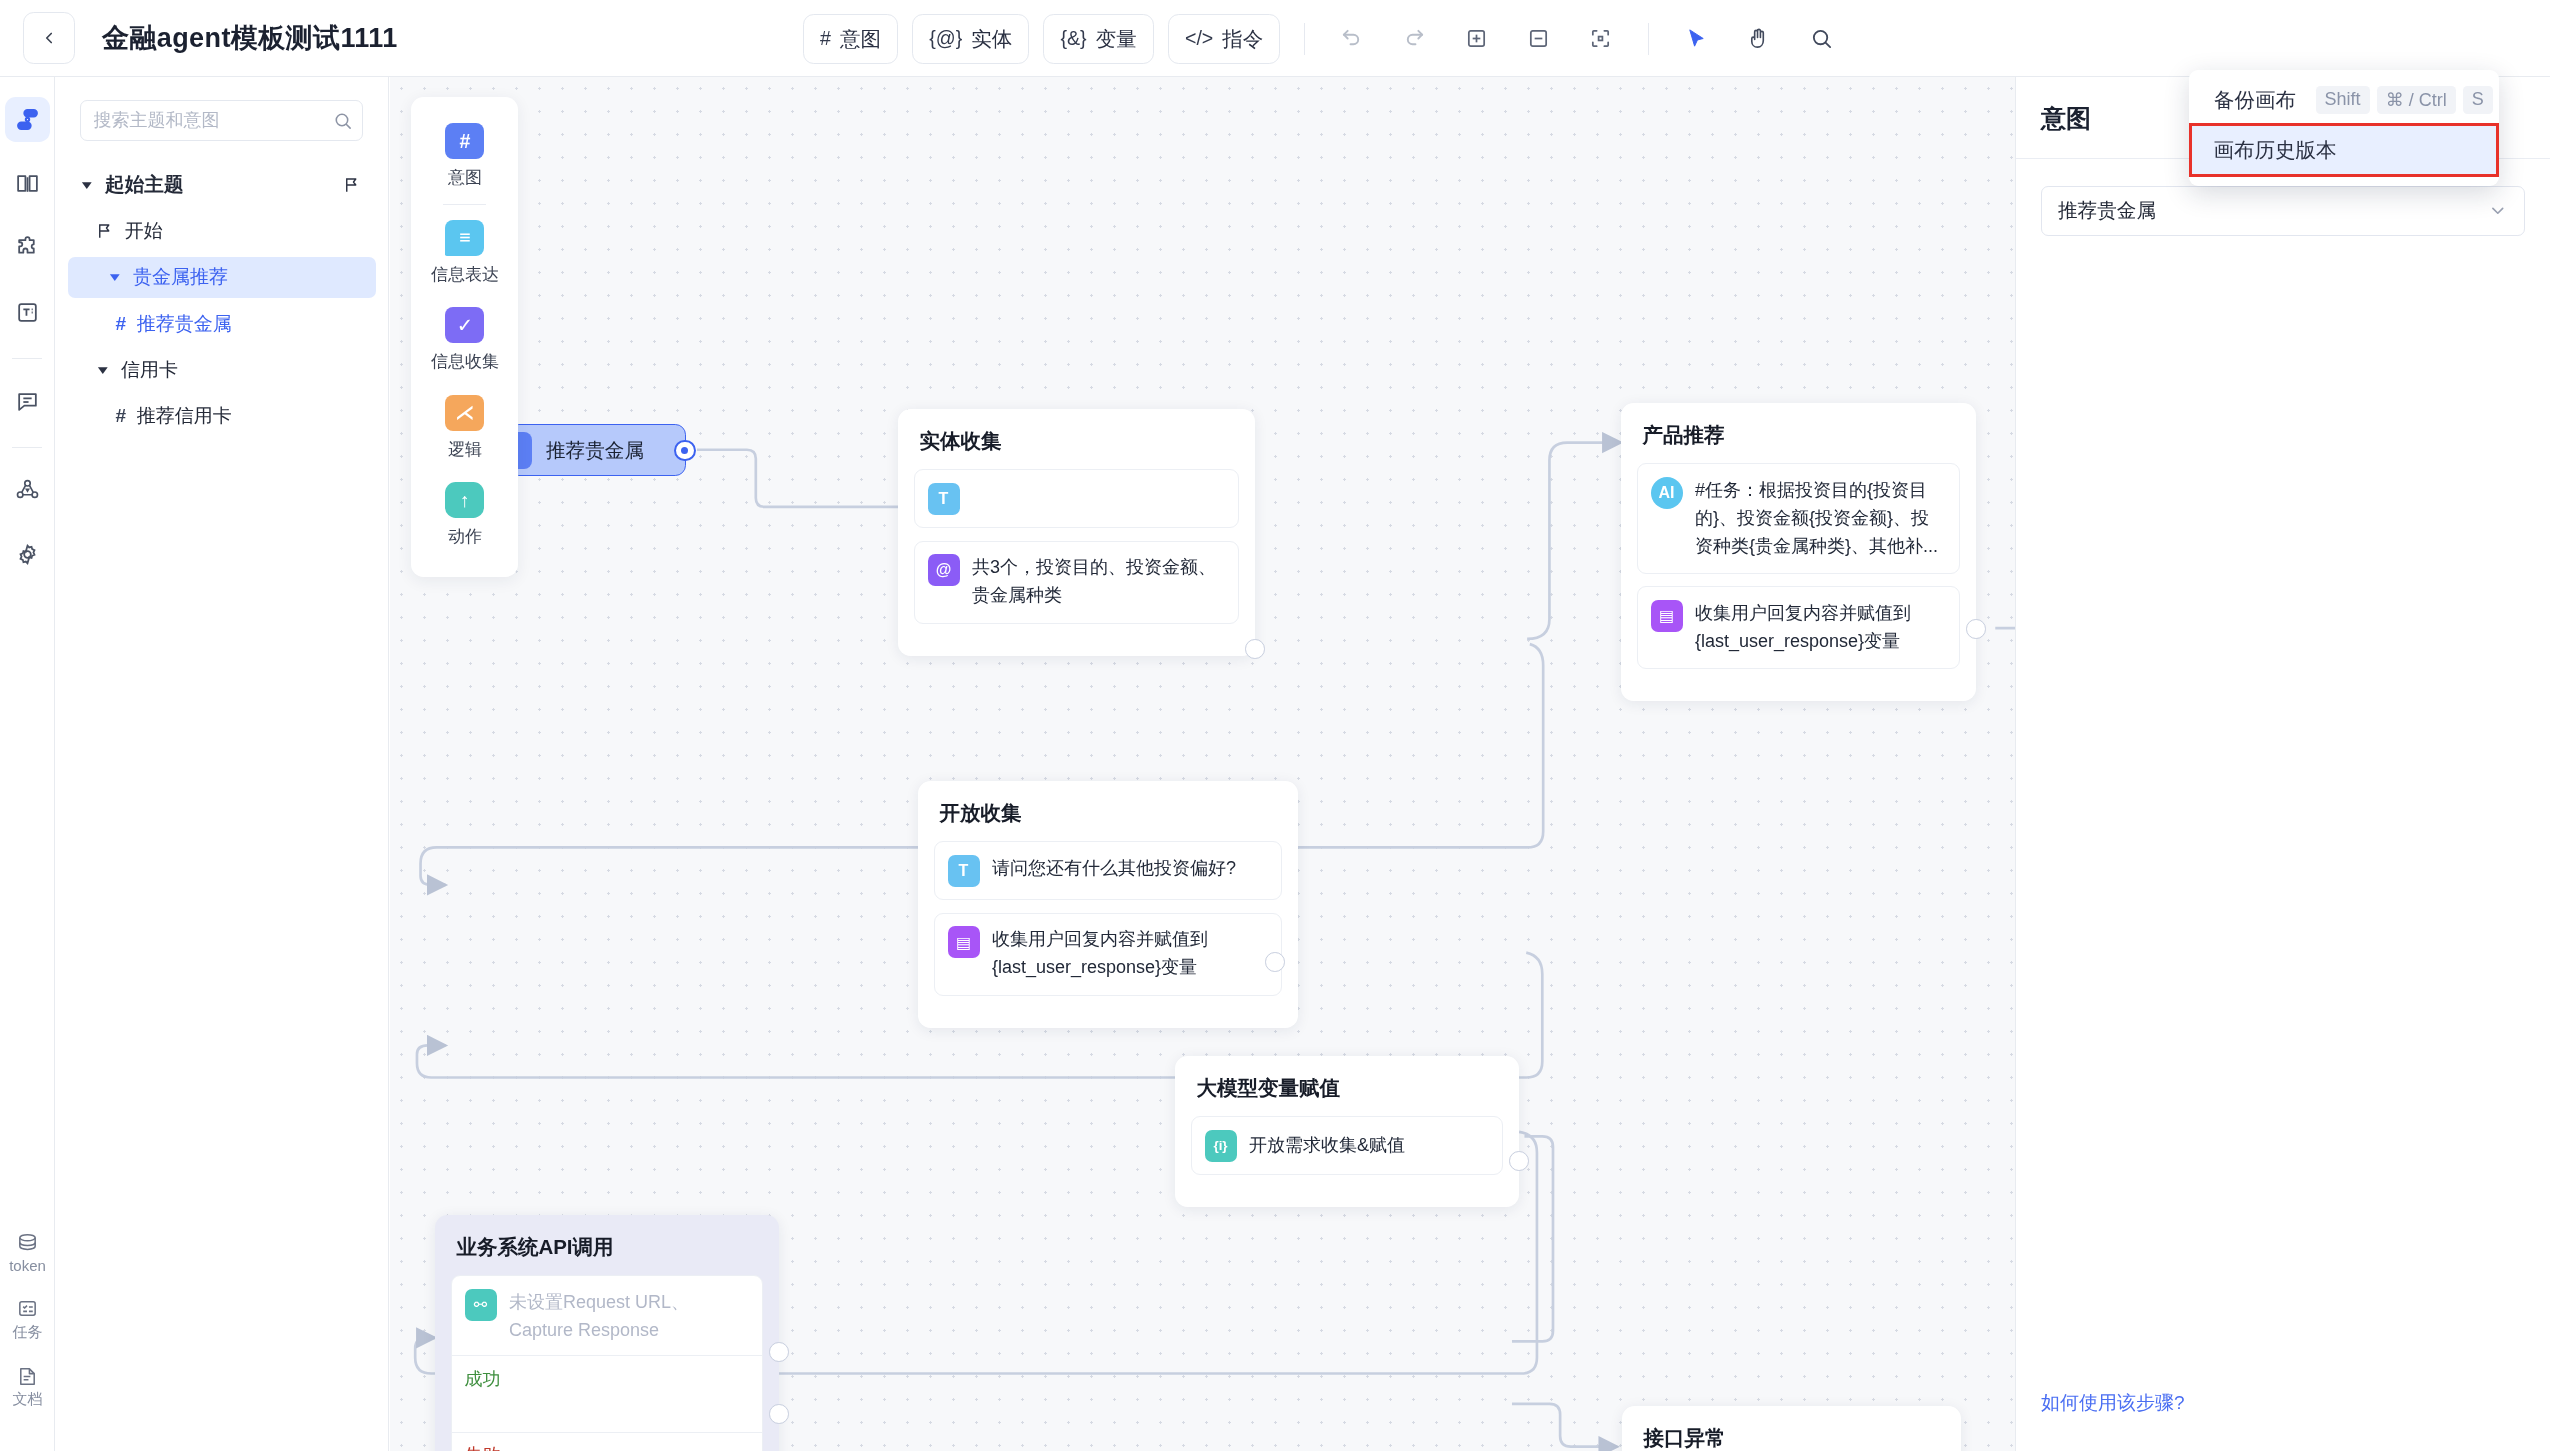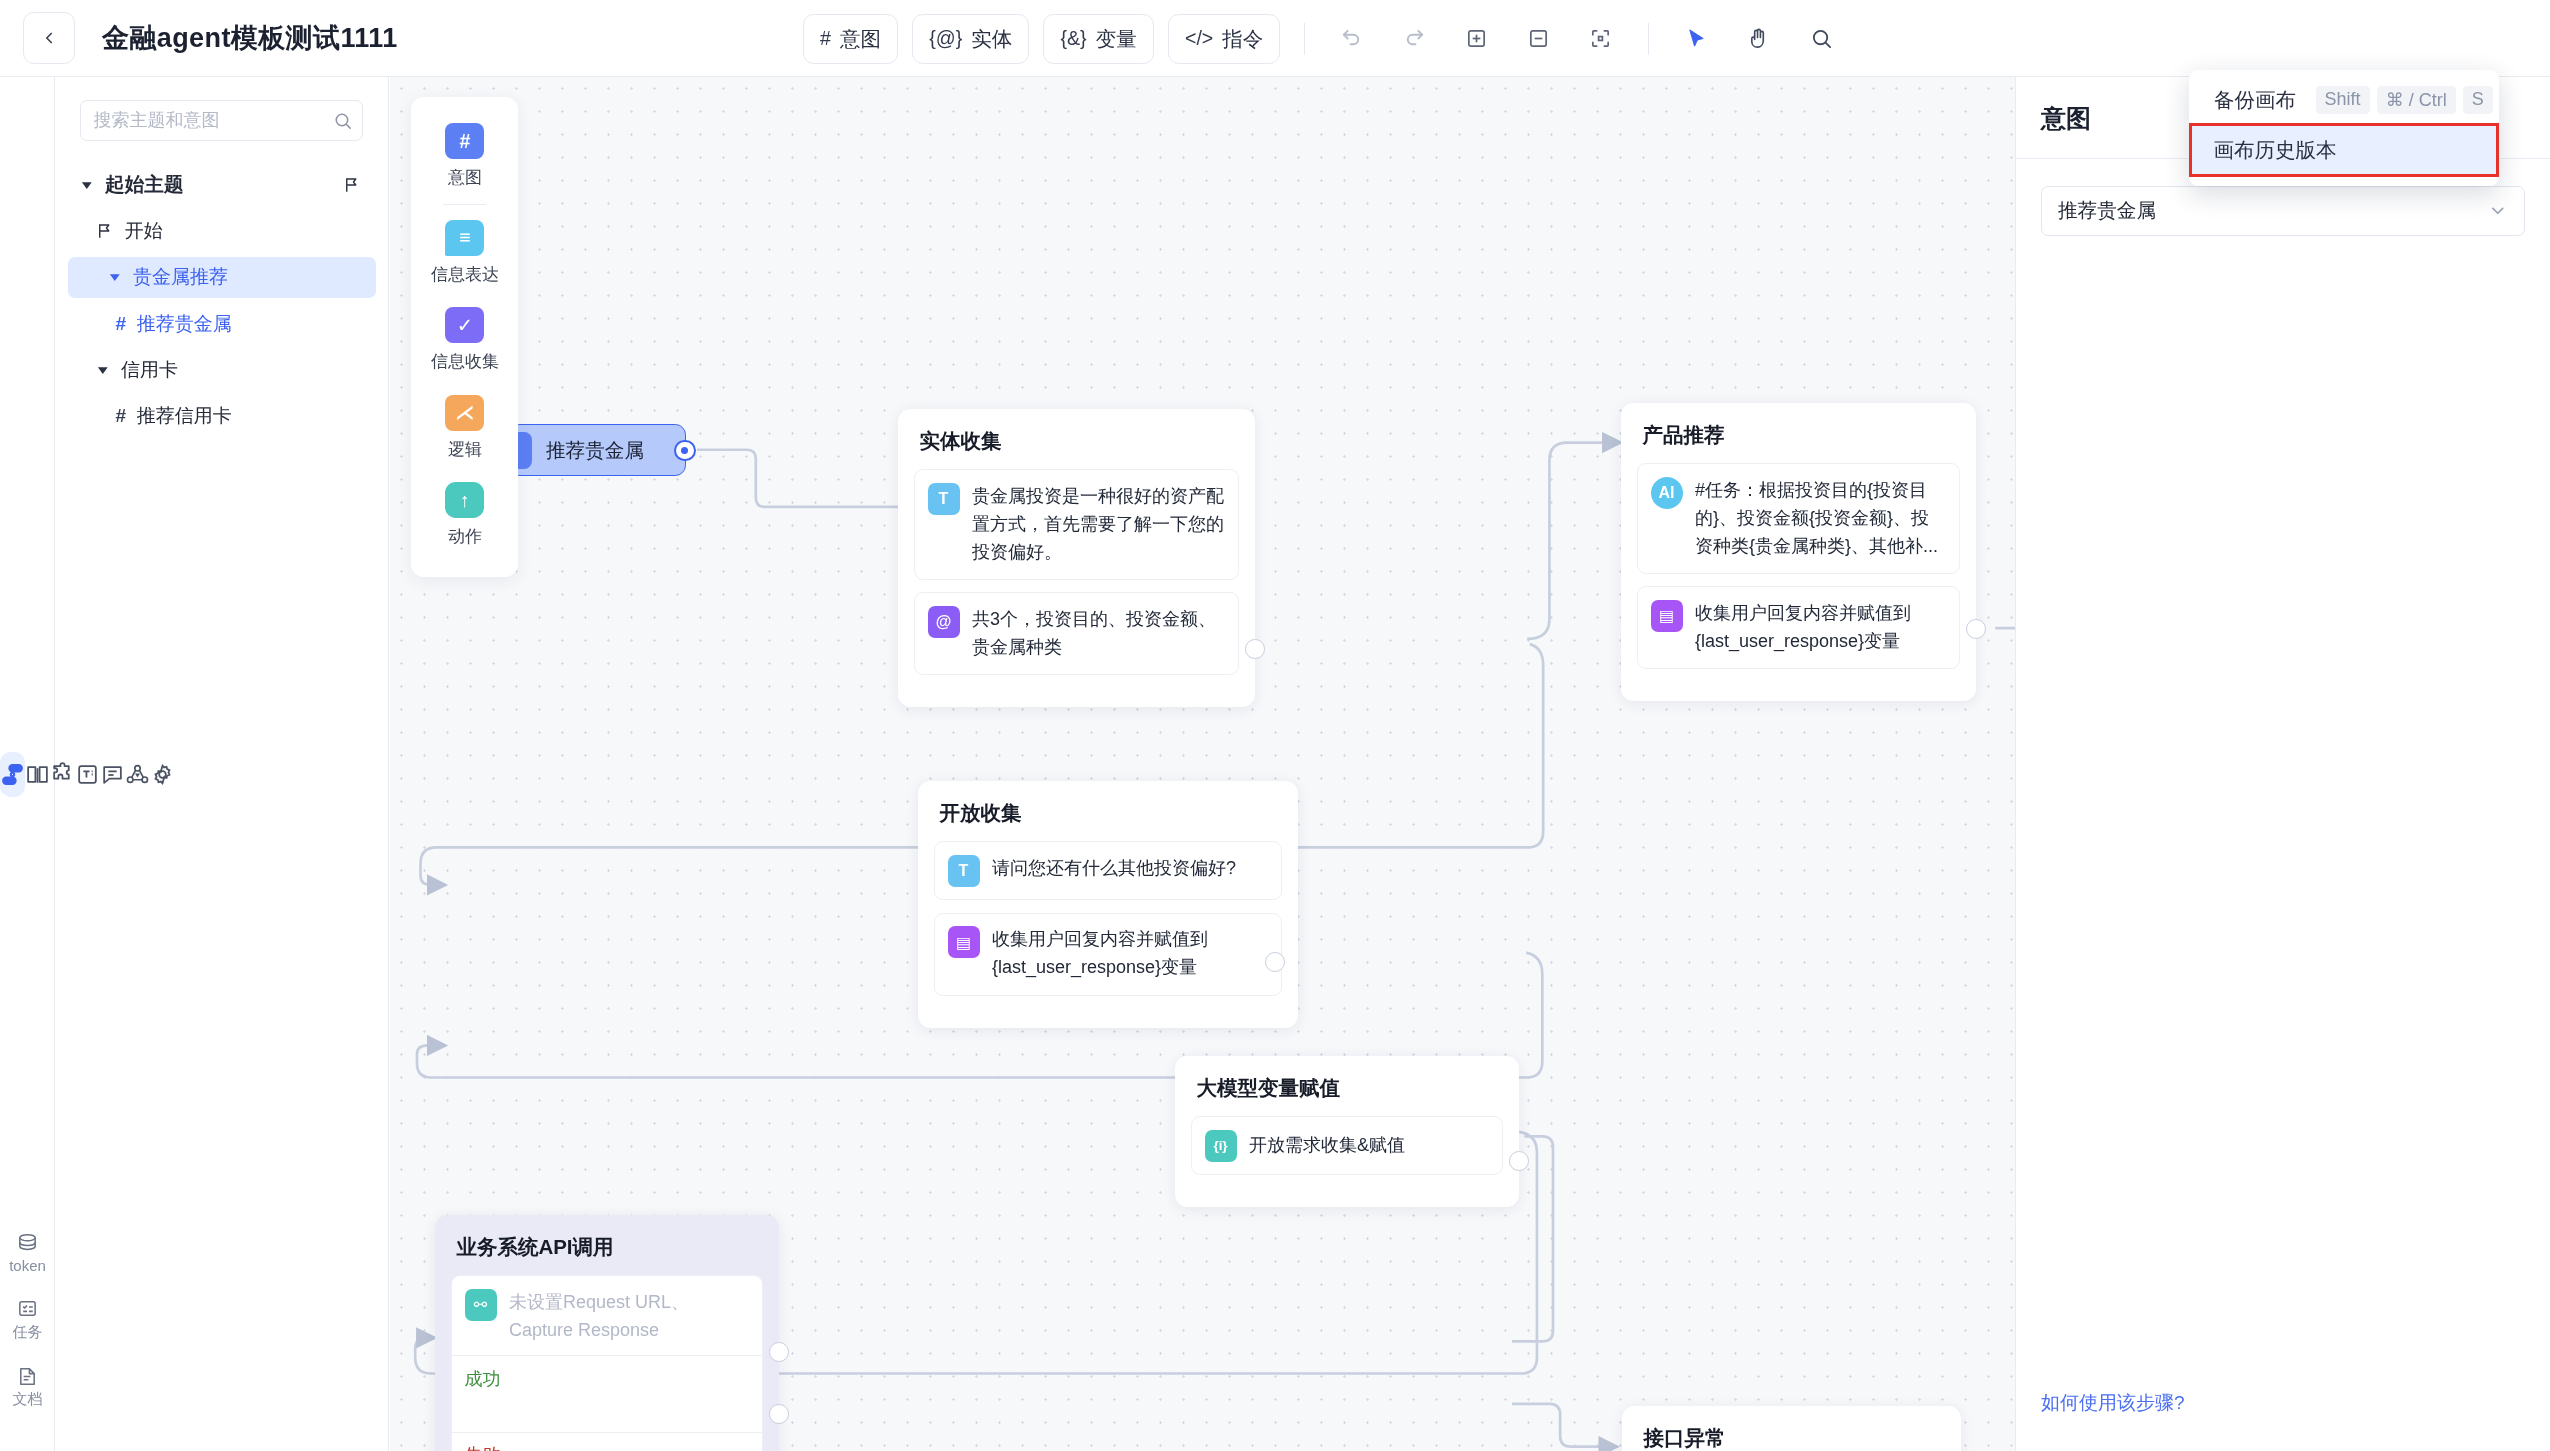--- a/index.html
+++ b/index.html
@@ -94,21 +94,21 @@
   .bm-row-hl {
     background: #e8efff; border: 3.6px solid #e8312a;
     height: 54px; align-items: center; display: flex; padding: 0 21.4px;
     font-size: 20.5px; color: #2a3042; cursor: pointer;
   }
 
   
   #rail {
     position: absolute; left: 0; top: 77px; width: 55px; height: 1375px;
     background: #fff; border-right: 0.9px solid #e8ebf0;
-    display: flex; flex-direction: row; align-items: center; z-index: 30;
+    display: flex; flex-direction: column; align-items: center; z-index: 30;
   }
   .rail-ic {
     width: 45px; height: 45px; margin-top: 19.6px; border-radius: 10.7px;
     display: flex; align-items: center; justify-content: center; cursor: pointer;
   }
   .rail-ic.active { background: #e8efff; }
   .rail-ic svg { width: 25px; height: 25px; }
   .rail-div { width: 30px; height: 0.9px; background: #e8ebf0; margin-top: 23px; }
   .rail-bot { position: absolute; bottom: 19.6px; left: 0; width: 55px; }
   .rail-b-item {
@@ -564,21 +564,20 @@
     <div id="pill-node">
       <div class="pill-ic">#</div>
       <div class="pill-label">推荐贵金属</div>
       <div class="pill-port"></div>
     </div>
 
     <div class="card" style="left:508px; top:332px; width:357px;">
       <div class="card-title">实体收集</div>
       <div class="crow">
         <div class="ric" style="background:#68c2f2">T</div>
-        <div class="rtext">贵金属投资是一种很好的资产配置方式，首先需要了解一下您的投资偏好。</div>
       </div>
       <div class="crow">
         <div class="ric" style="background:#8b5cf6">@</div>
         <div class="rtext">共3个，投资目的、投资金额、贵金属种类</div>
       </div>
       <div class="port" style="left:347px; top:230px;"></div>
     </div>
 
     <div class="card" style="left:1231px; top:326px; width:355px;">
       <div class="card-title">产品推荐</div>

